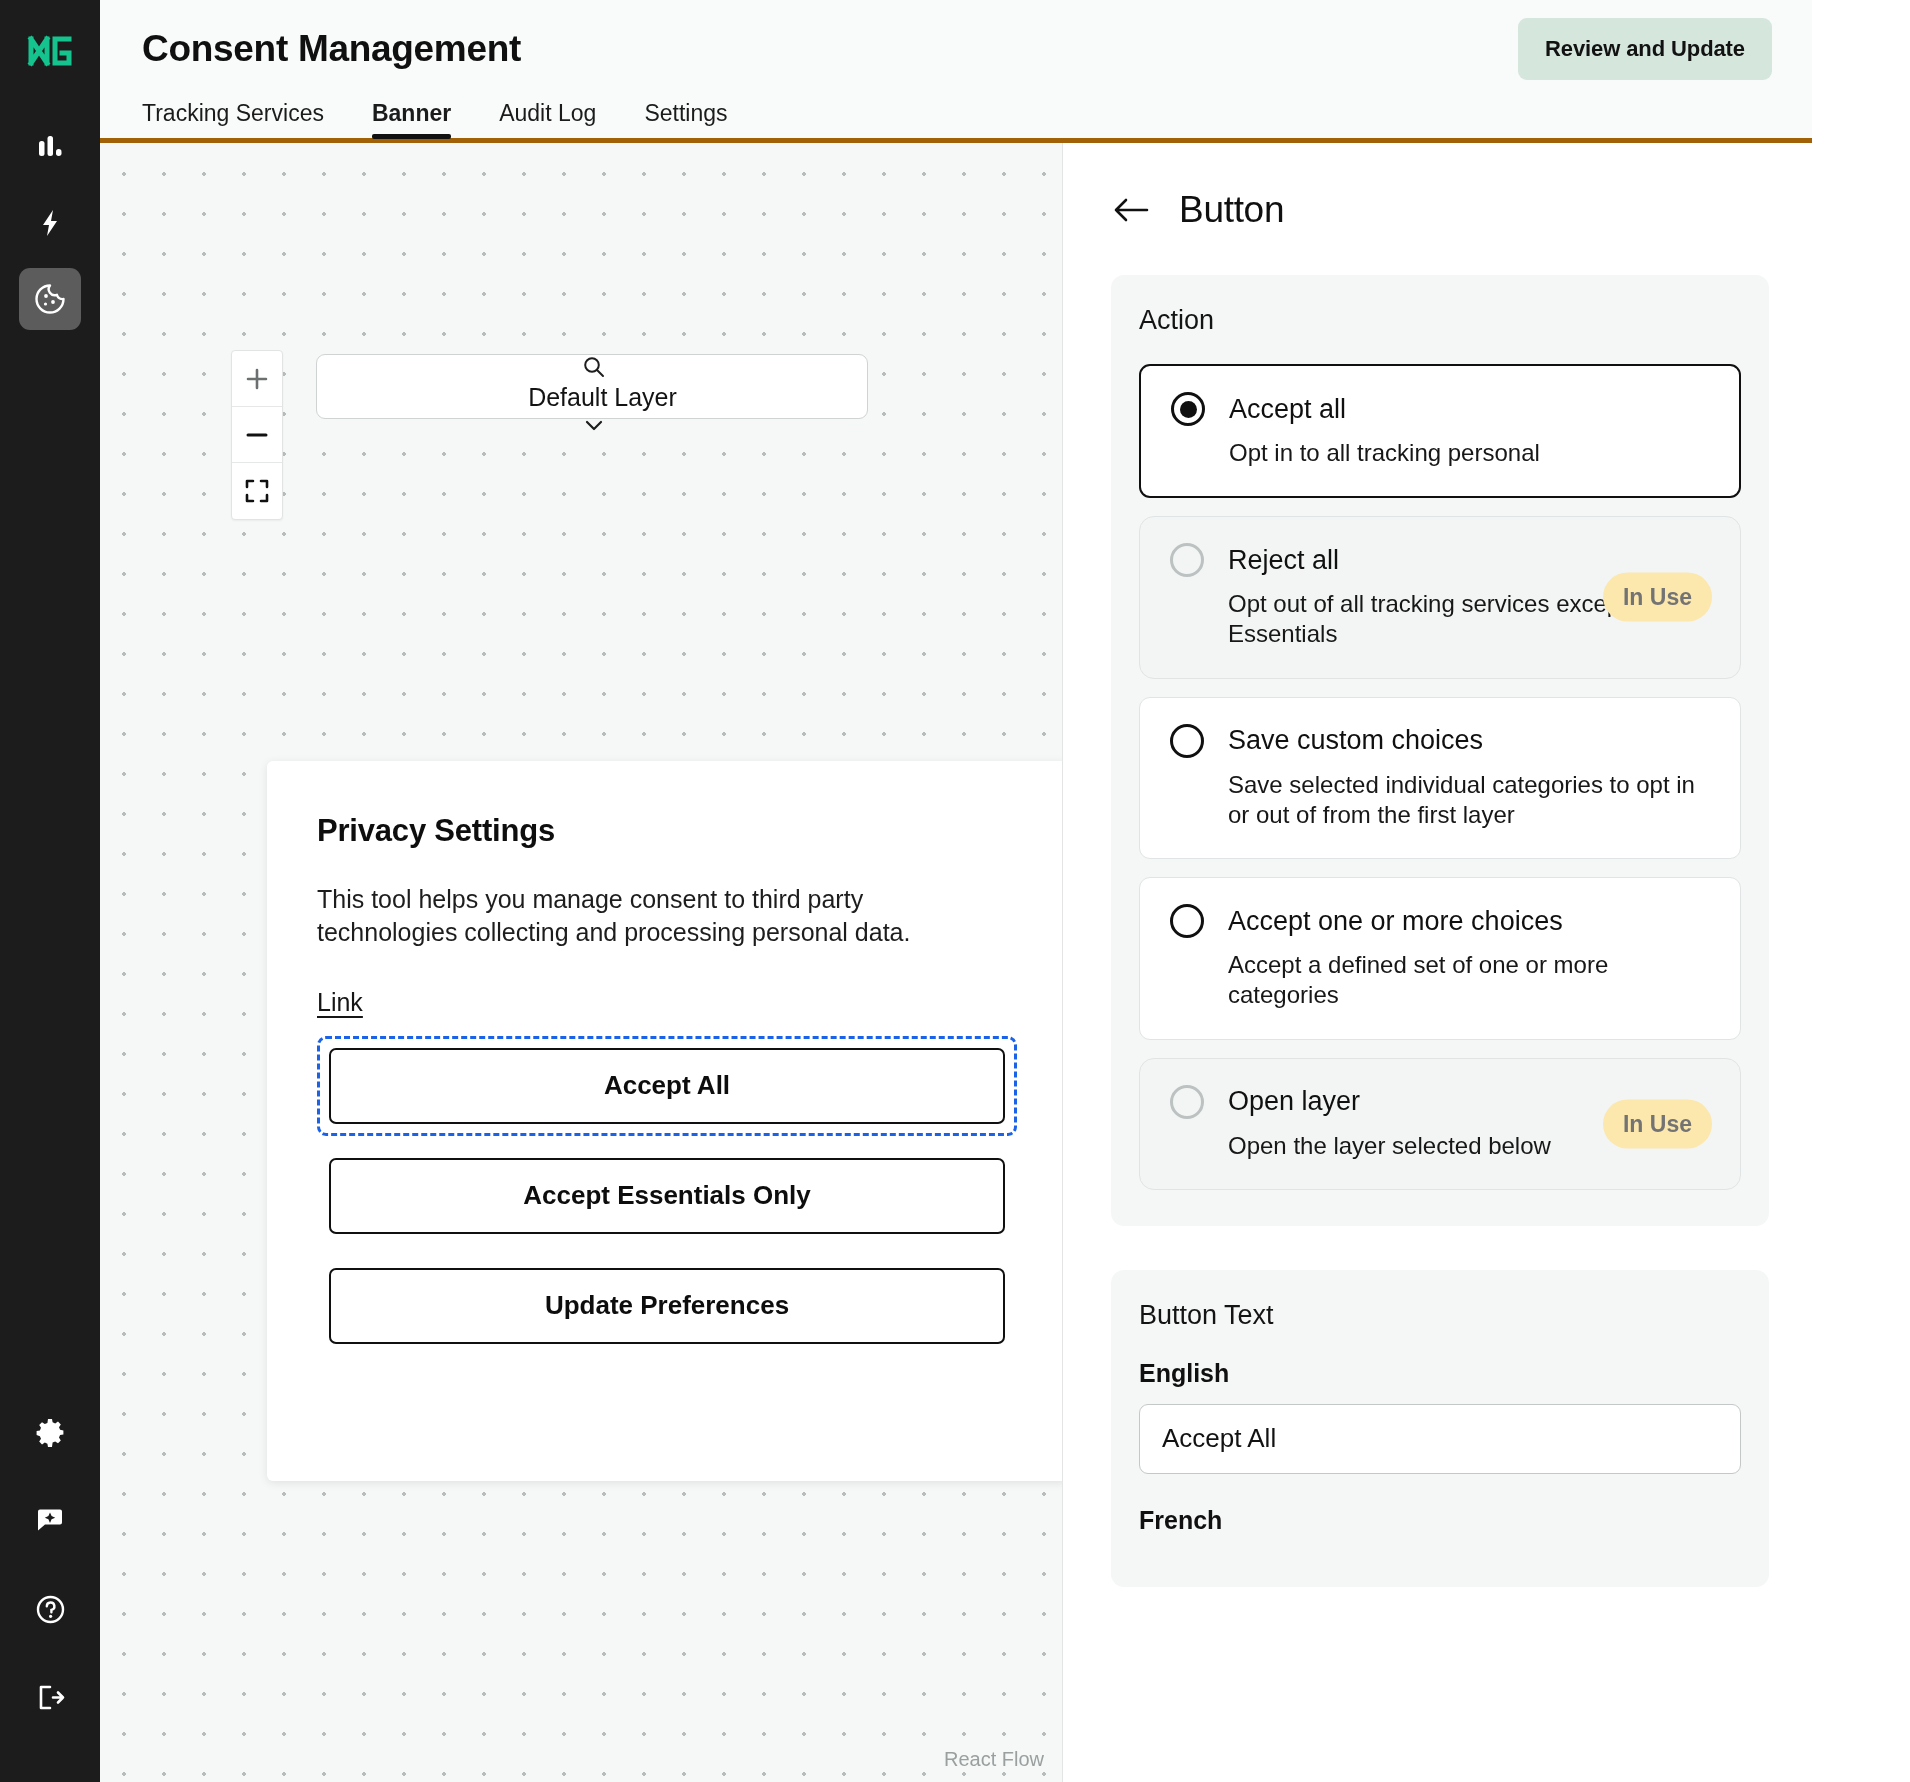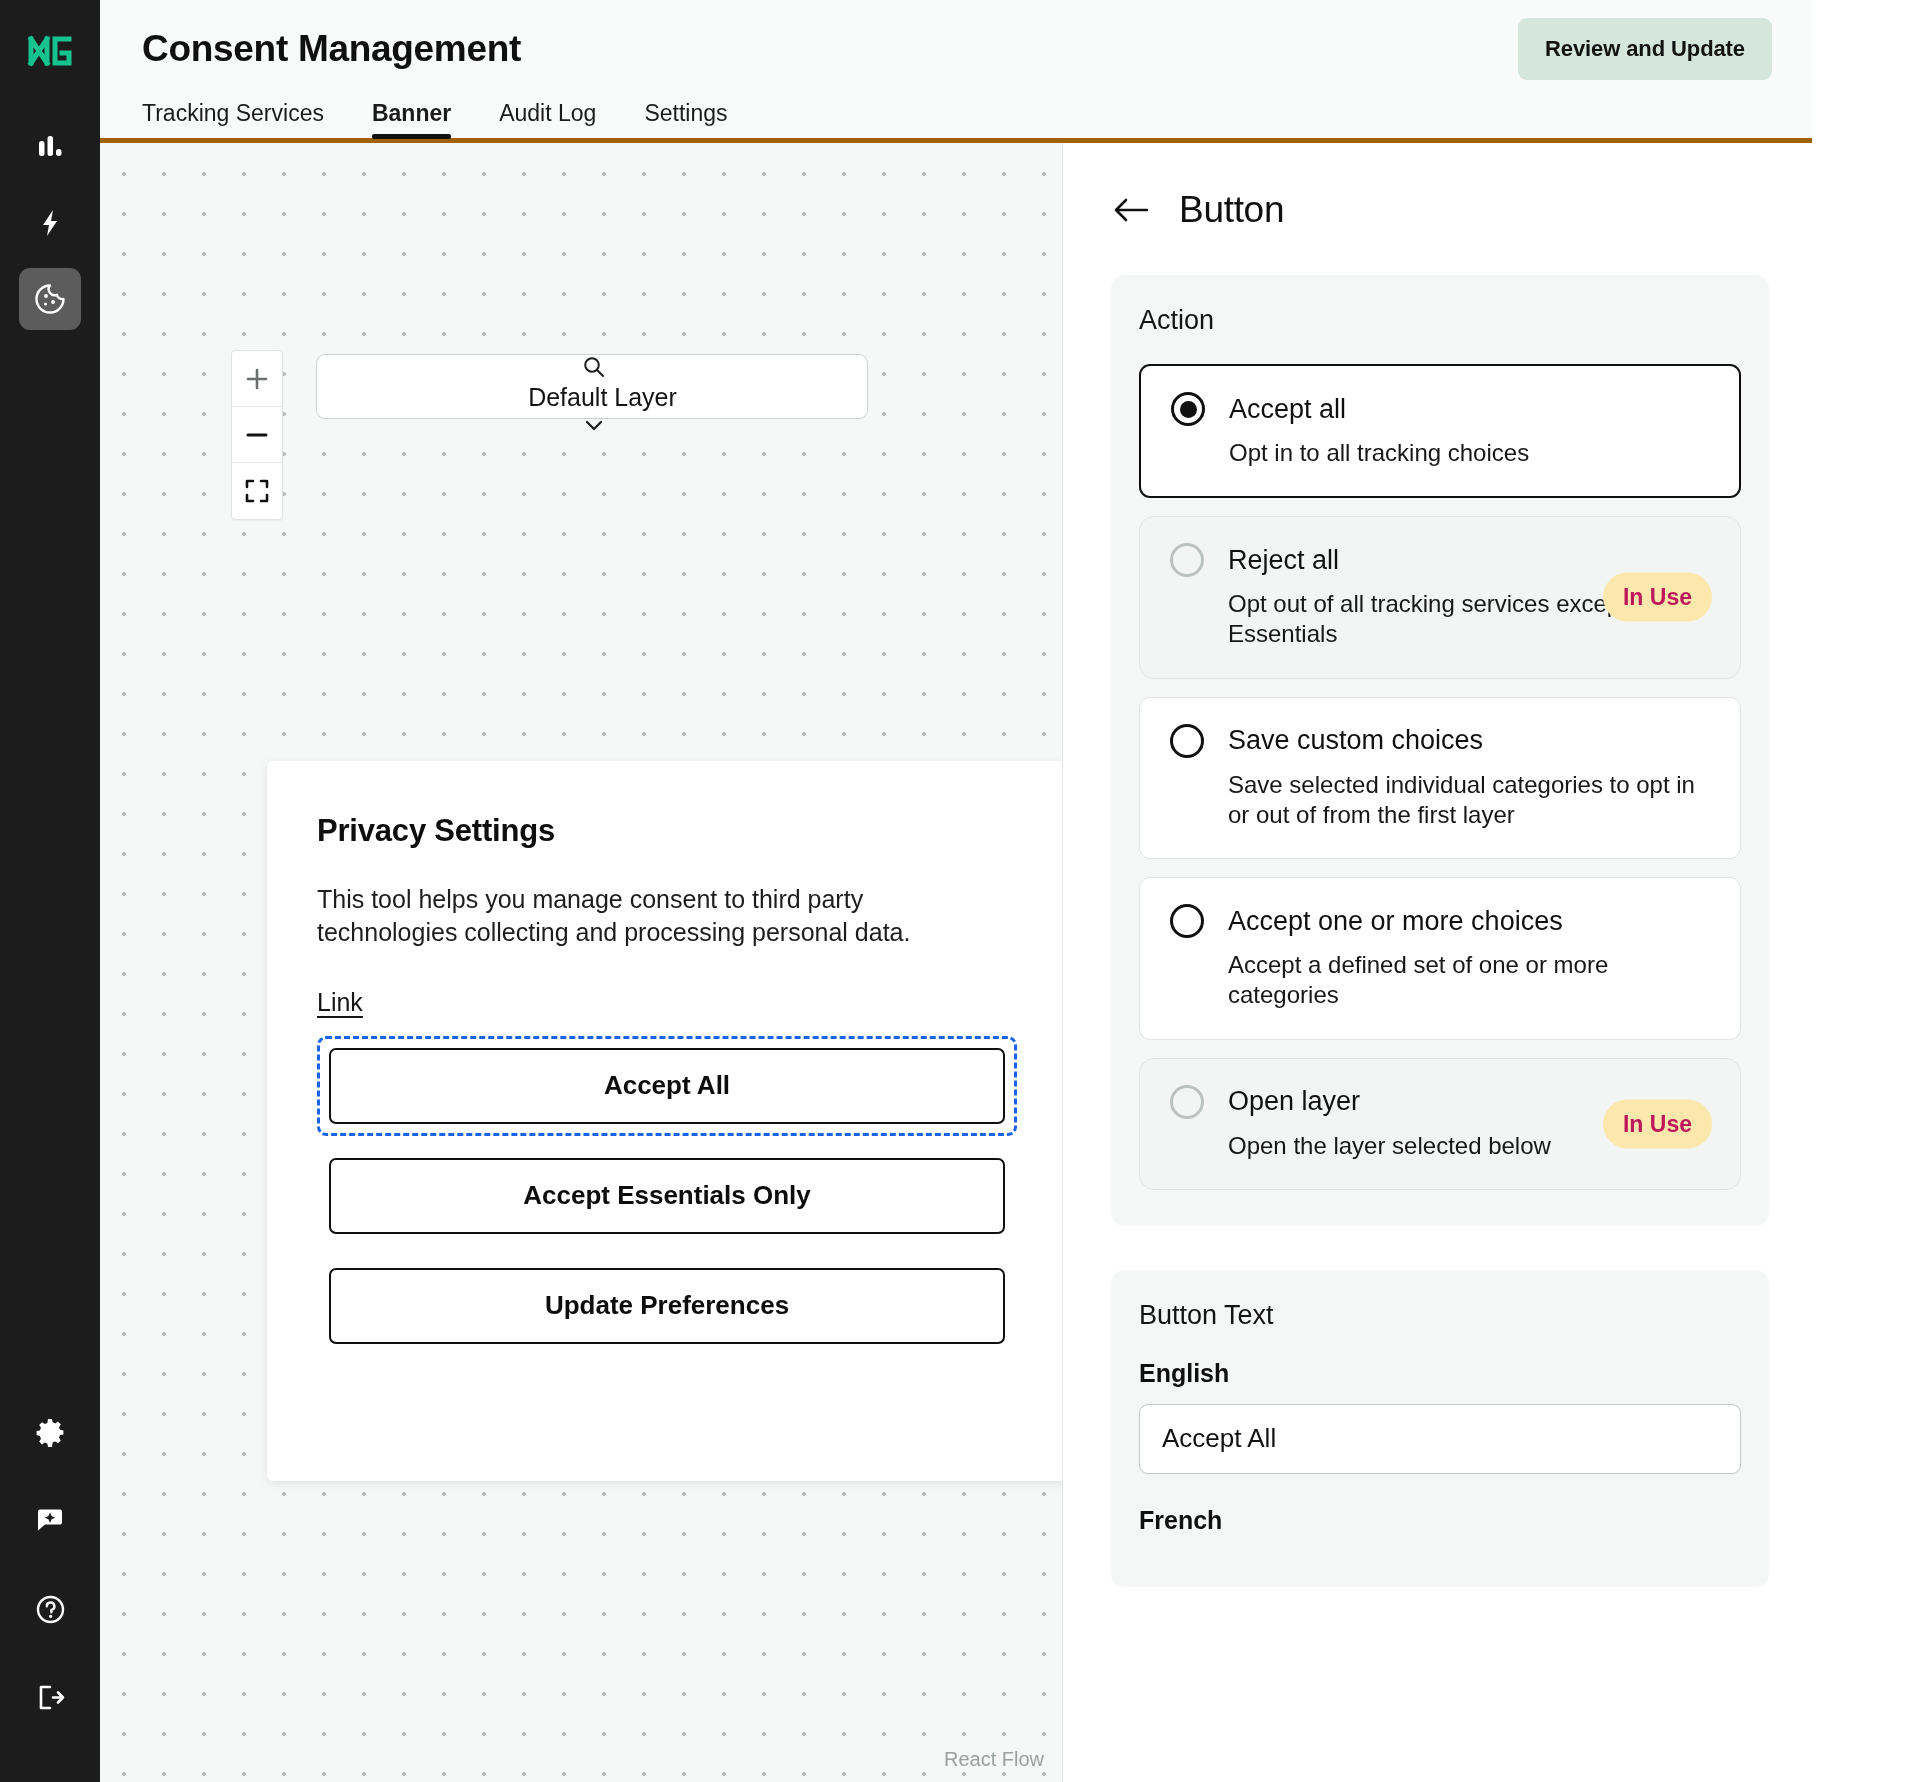--- a/index.html
+++ b/index.html
@@ -167,21 +167,21 @@
   .radio.dim { border-color: #bcc1c1; }
   .radio .dot { width: 17px; height: 17px; border-radius: 50%; background: #101010; }
   .opt-label { font-size: 27px; color: #101010; }
   .opt-desc {
     margin-top: 12px; margin-left: 58px;
     font-size: 24px; line-height: 1.26; color: #171717;
     max-width: 540px;
   }
   .badge {
     position: absolute; right: 28px; top: 50%; transform: translateY(-50%);
-    background: #fce7ad; color: #be185d;
+    background: #fce7ad; color: #737373;
     font-size: 23px; font-weight: 700;
     padding: 11px 20px; border-radius: 999px; white-space: nowrap;
   }
 
   .lang-label { font-size: 25px; font-weight: 700; color: #101010; margin-bottom: 16px; }
   .text-input {
     width: 100%; height: 70px;
     background: #ffffff; border: 1.5px solid #c4c8c8; border-radius: 9px;
     font-family: inherit; font-size: 26px; color: #121212;
     padding: 0 22px;
@@ -353,21 +353,21 @@
         <div class="card">
           <div class="card-title">Action</div>
 
           <div class="opt selected">
             <div class="opt-head">
               <span class="radio">
                   <span class="dot"></span>
                 </span>
               <span class="opt-label">Accept all</span>
             </div>
-            <div class="opt-desc">Opt in to all tracking choices</div>
+            <div class="opt-desc">Opt in to all tracking personal</div>
           </div>
 
           <div class="opt muted">
             <div class="opt-head">
               <span class="radio dim"></span>
               <span class="opt-label">Reject all</span>
             </div>
             <div class="opt-desc">Opt out of all tracking services except for Essentials</div>
             <span class="badge">In Use</span>
           </div>

